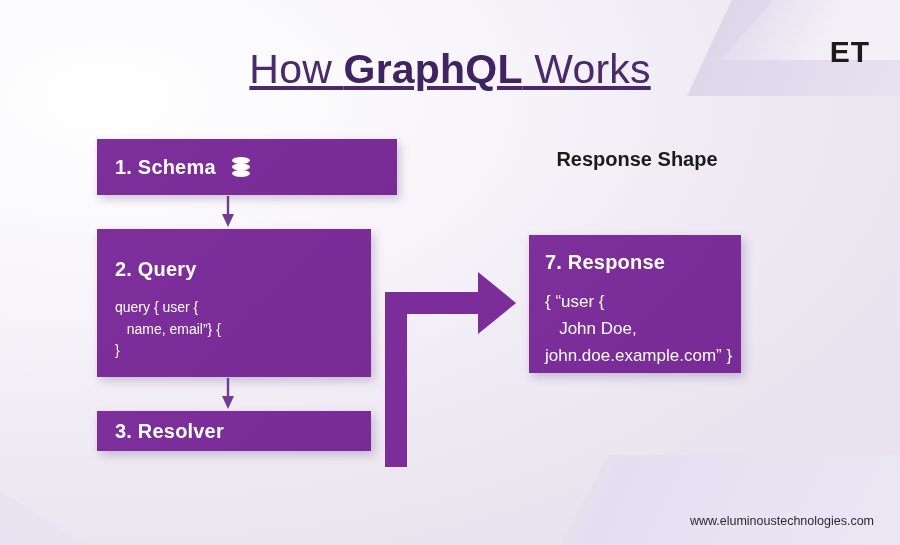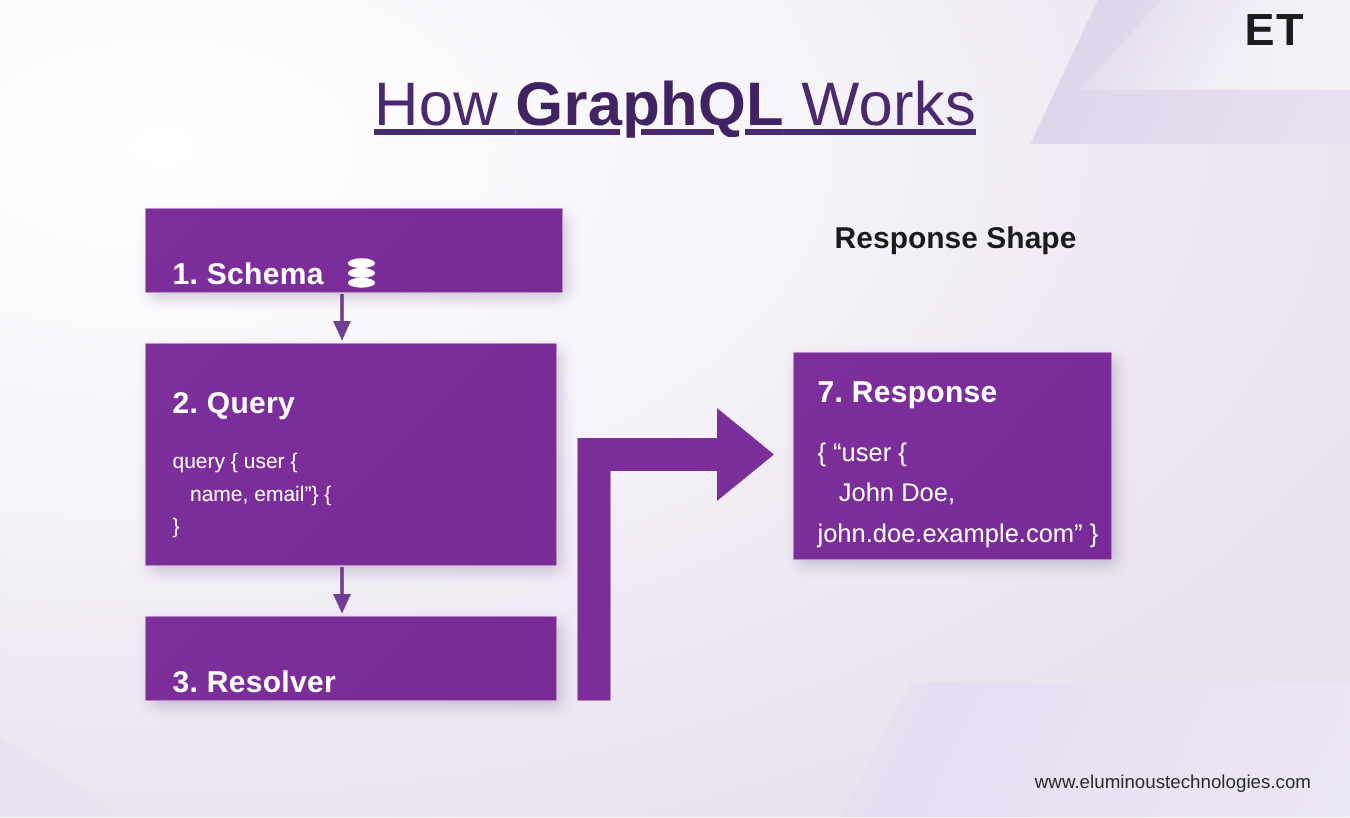--- a/index.html
+++ b/index.html
@@ -45,21 +45,21 @@
   }
   .corner-bl {
     position: absolute;
     bottom: 0; left: 0;
     width: 150px; height: 70px;
     background: linear-gradient(70deg, #e8e2f2 0%, rgba(232,226,242,0) 80%);
     clip-path: polygon(0 22%, 58% 100%, 0 100%);
   }
   .logo {
     position: absolute;
-    top: 4px;
+    top: 35px;
     right: 30px;
     font-size: 30px;
     font-weight: bold;
     letter-spacing: 1px;
     color: #1c1c1c;
     font-family: "Liberation Sans", sans-serif;
   }
   .title {
     position: absolute;
     top: 46px;
@@ -91,24 +91,24 @@
   .box-code {
     font-size: 14px;
     line-height: 1.55;
     white-space: pre;
     font-family: "Liberation Sans", sans-serif;
   }
   
   #box-schema {
     left: 97px;
     top: 139px;
-    width: 278px;
+    width: 300px;
     height: 56px;
     display: flex;
-    align-items: flex-end;
+    align-items: center;
     padding-left: 18px;
     box-sizing: border-box;
   }
   #box-schema .box-title { margin-right: 12px; }
   .db-icon {
     display: inline-block;
     width: 26px;
     height: 26px;
     position: relative;
   }
@@ -120,23 +120,23 @@
     height: 148px;
     padding: 29px 18px 0 18px;
     box-sizing: border-box;
   }
   #box-query .box-title { display: block; margin-bottom: 16px; }
   
   #box-resolver {
     left: 97px;
     top: 411px;
     width: 274px;
-    height: 56px;
+    height: 40px;
     display: flex;
-    align-items: flex-end;
+    align-items: center;
     padding-left: 18px;
     box-sizing: border-box;
   }
   
   #box-response {
     left: 529px;
     top: 235px;
     width: 212px;
     height: 138px;
     padding: 16px 16px 0 16px;

